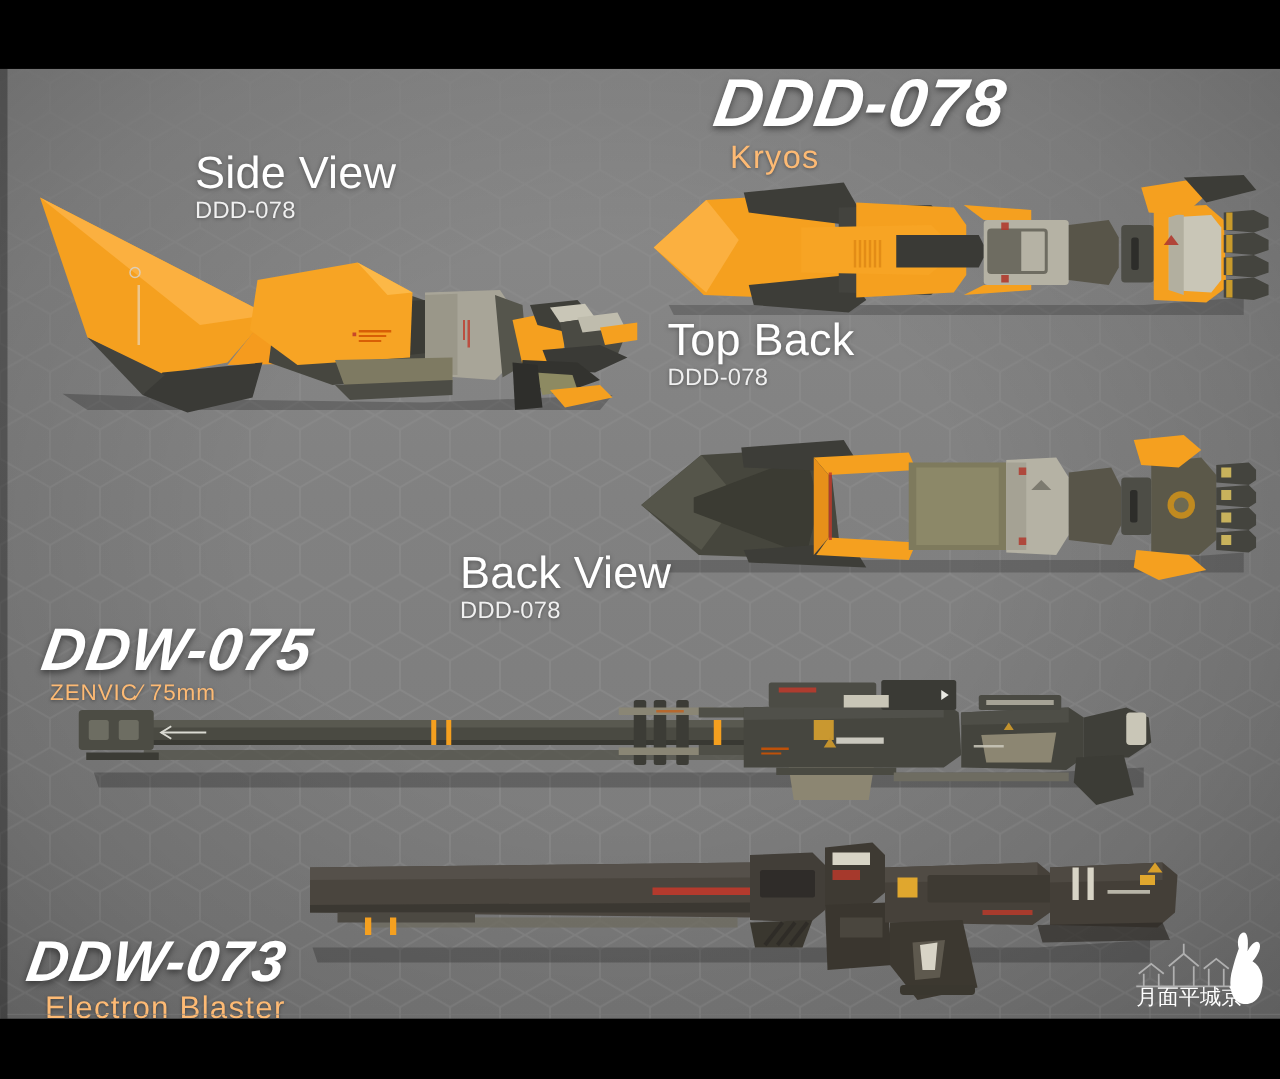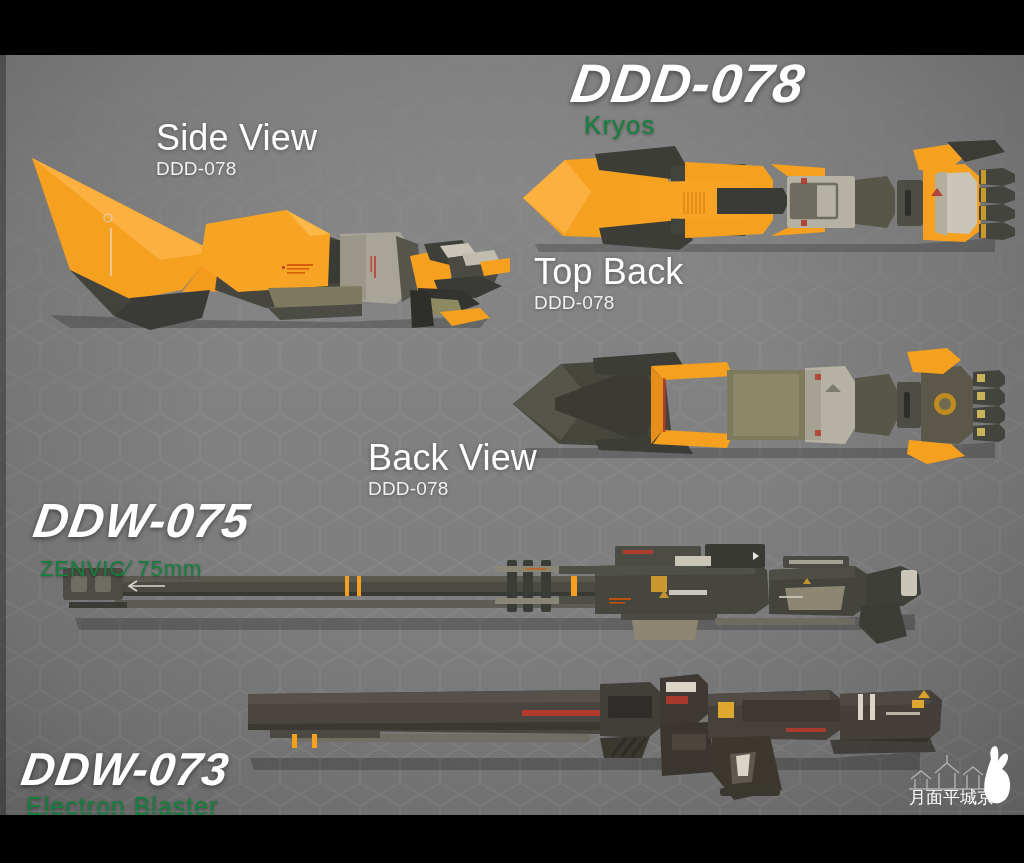--- a/index.html
+++ b/index.html
@@ -77,21 +77,21 @@
     color: #ffffff;
     letter-spacing: 0.02em;
     line-height: 0.95;
     transform: skewX(-9deg);
     text-shadow: 0 2px 5px rgba(0,0,0,0.45);
     white-space: nowrap;
   }
   .sub-title {
     font-family: "Liberation Sans", sans-serif;
     font-weight: 400;
-    color: #15803d;
+    color: #fdba74;
     letter-spacing: 0.04em;
     white-space: nowrap;
     text-shadow: 0 1px 3px rgba(0,0,0,0.4);
   }
   .view-label {
     font-family: Liberation Sans, sans-serif;
     font-weight: 300;
     color: #ffffff;
     font-size: 36px;
     line-height: 1.0;
@@ -110,25 +110,25 @@
     text-shadow: 0 1px 3px rgba(0,0,0,0.35);
   }
 
   
   #title-ddd078 { left: 572px; top: 58px; }
   #title-ddd078 .big-title { font-size: 54px; }
   #title-ddd078 .sub-title { font-size: 26px; margin-top: 1px; margin-left: 12px; }
 
   #title-ddw075 { left: 34px; top: 498px; }
   #title-ddw075 .big-title { font-size: 48px; }
-  #title-ddw075 .sub-title { font-size: 22px; margin-top: 12px; margin-left: 6px; }
+  #title-ddw075 .sub-title { font-size: 18px; margin-top: 0px; margin-left: 6px; }
 
   #title-ddw073 { left: 22px; top: 748px; }
   #title-ddw073 .big-title { font-size: 46px; }
-  #title-ddw073 .sub-title { font-size: 25px; margin-top: 0px; margin-left: 4px; }
+  #title-ddw073 .sub-title { font-size: 25px; margin-top: 0px; margin-left: 14px; }
 
   #label-side { left: 156px; top: 120px; }
   #label-top  { left: 534px; top: 254px; }
   #label-back { left: 368px; top: 440px; }
 
   
   #watermark {
     position: absolute;
     left: 905px; top: 745px;
     width: 110px; height: 62px;

